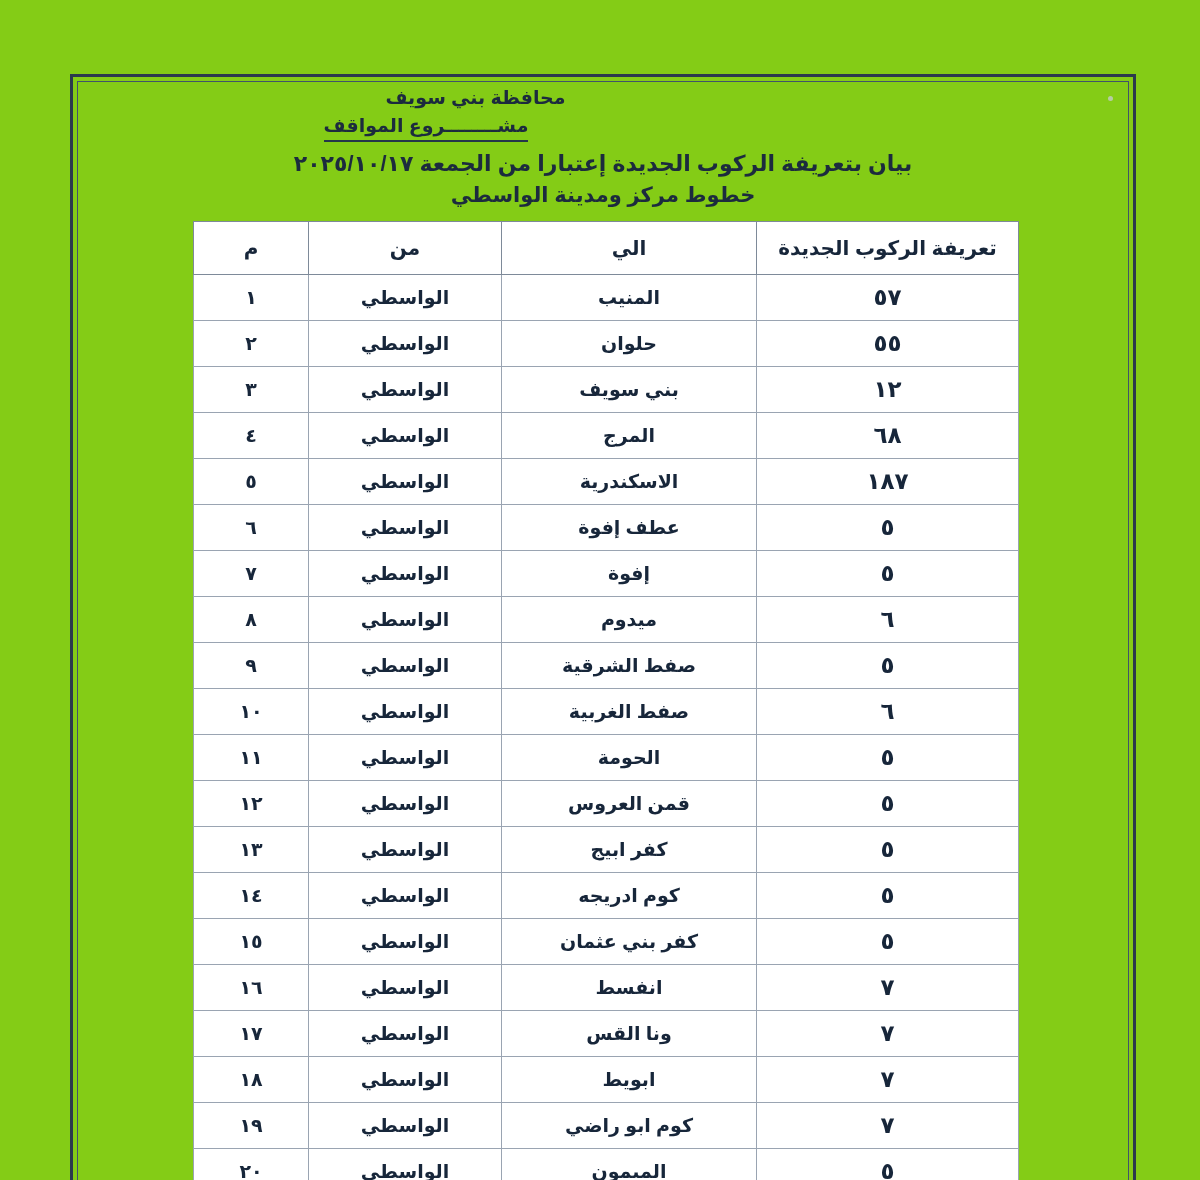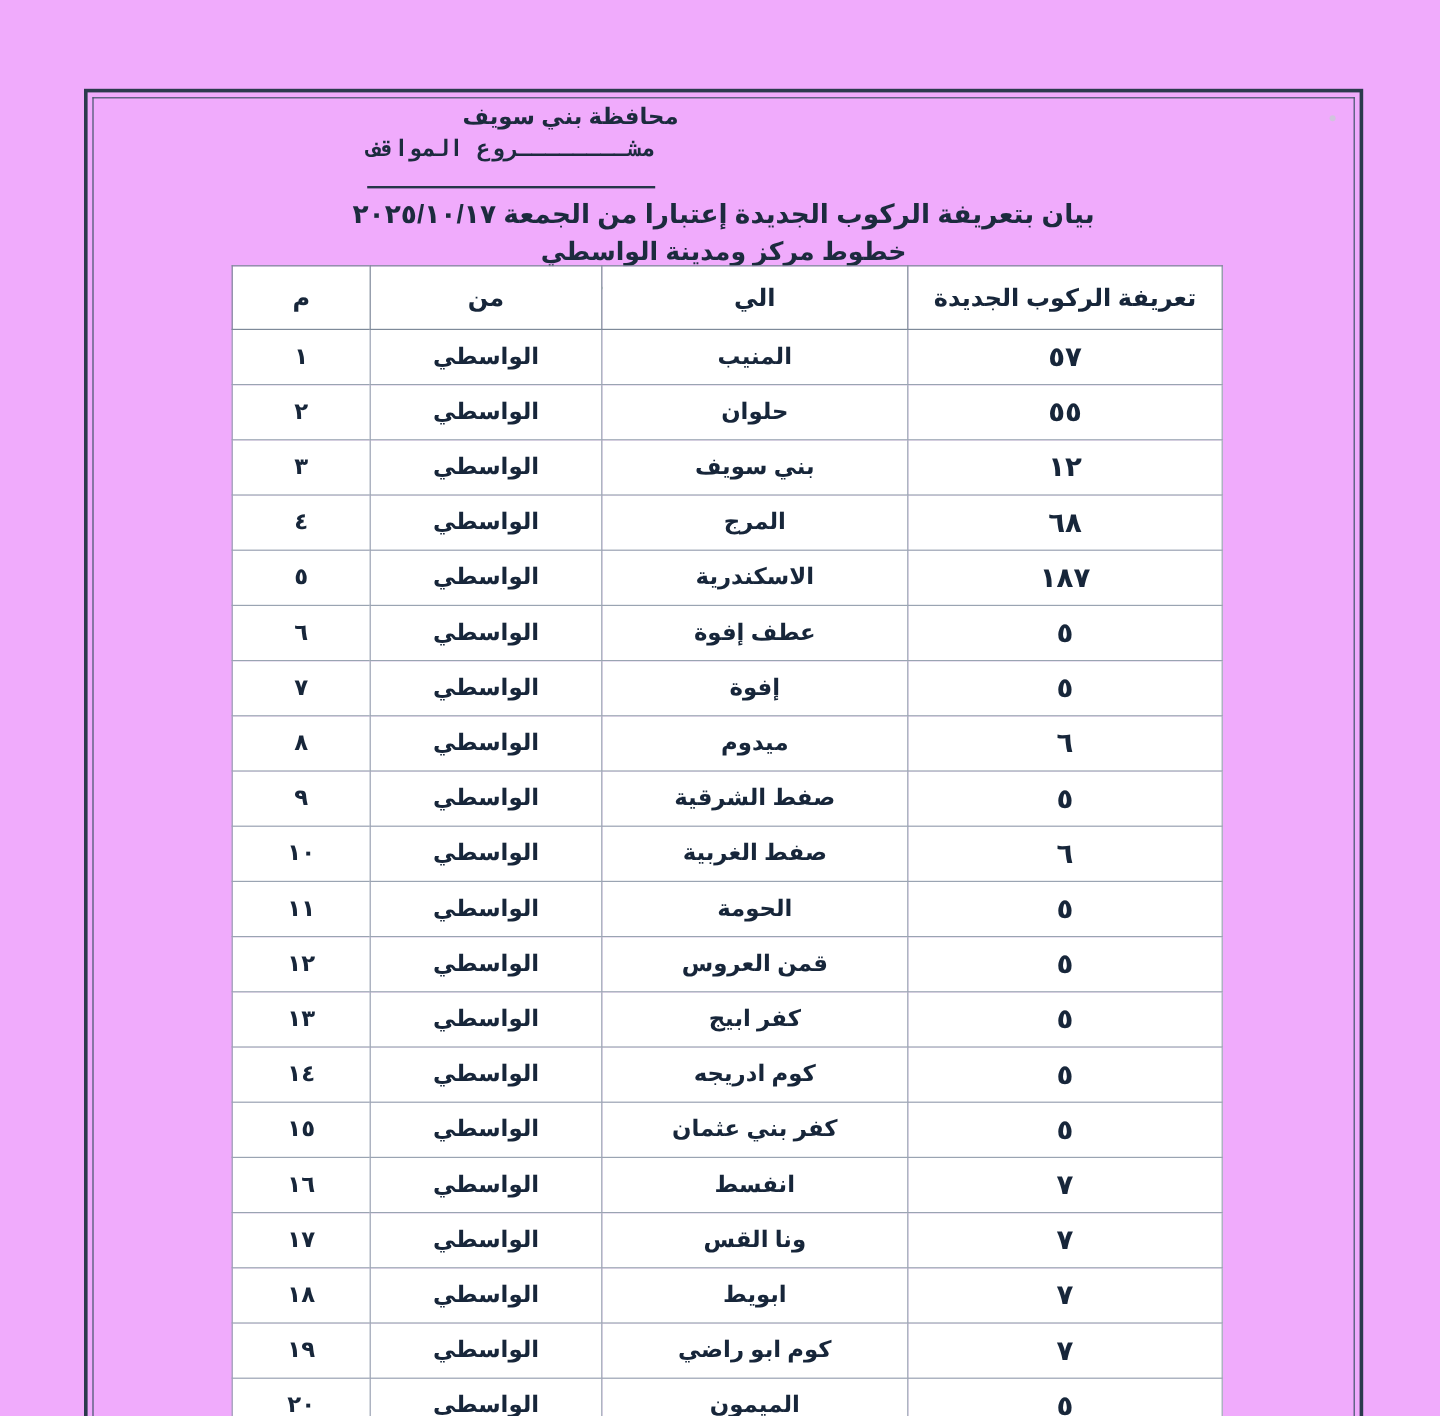--- a/index.html
+++ b/index.html
@@ -14,21 +14,21 @@
     overflow: hidden;
     position: relative;
   }
 
   
   .sheet {
     position: absolute;
     left: 0; top: 0;
     width: 1200px;
     height: 1180px;
-    background: #f0abfc;
+    background: #84cc16;
   }
 
   
   .page-frame {
     position: absolute;
     left: 70px;
     top: 74px;
     width: 1066px;
     height: 1140px;
     border: 3px solid #2b3a4d;
@@ -64,26 +64,25 @@
   .org-line .governorate {
     display: block;
     text-align: center;
     margin-right: 145px;
   }
   .org-line .project {
     display: block;
     text-align: center;
     margin-right: 145px;
     border-bottom: 2px solid #25364a;
-    padding-bottom: 16px;
+    padding-bottom: 1px;
     width: max-content;
     margin-left: auto;
     margin-right: auto;
     transform: translateX(-122px);
-    font-family: Liberation Mono, monospace;
   }
   .statement-line {
     font-size: 22px;
     font-weight: bold;
     margin-top: 9px;
     letter-spacing: 0px;
     white-space: nowrap;
   }
   .scope-line {
     font-size: 21px;

